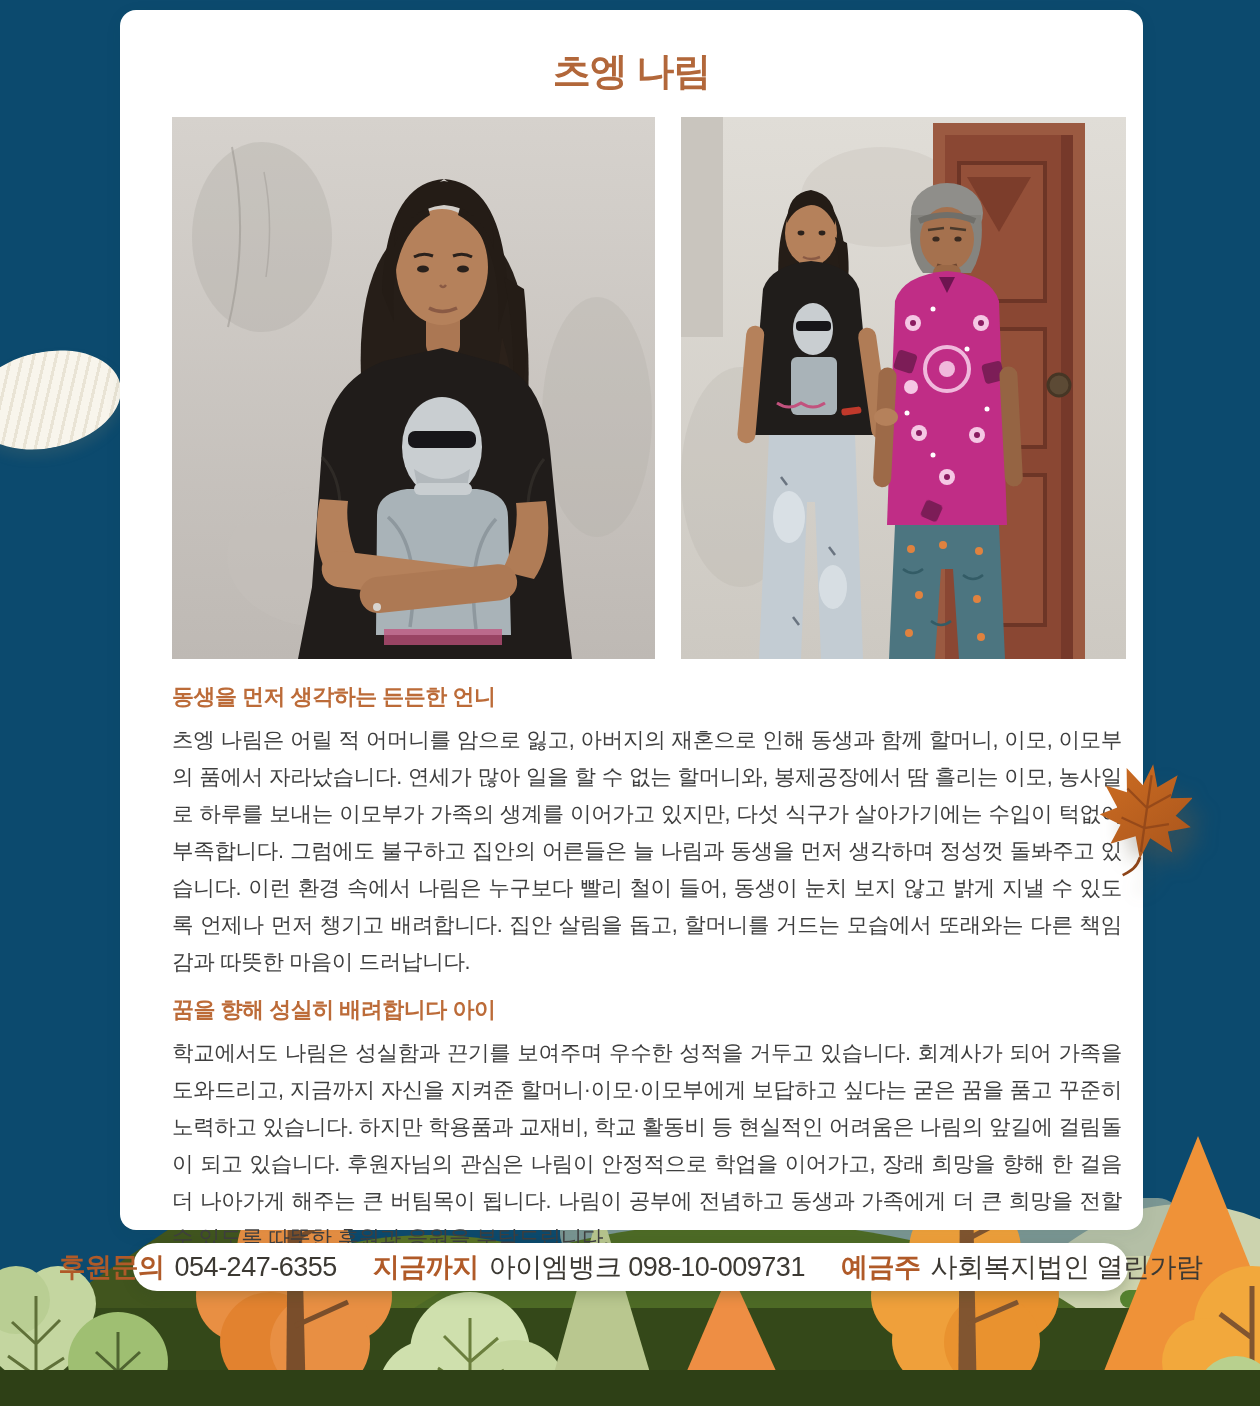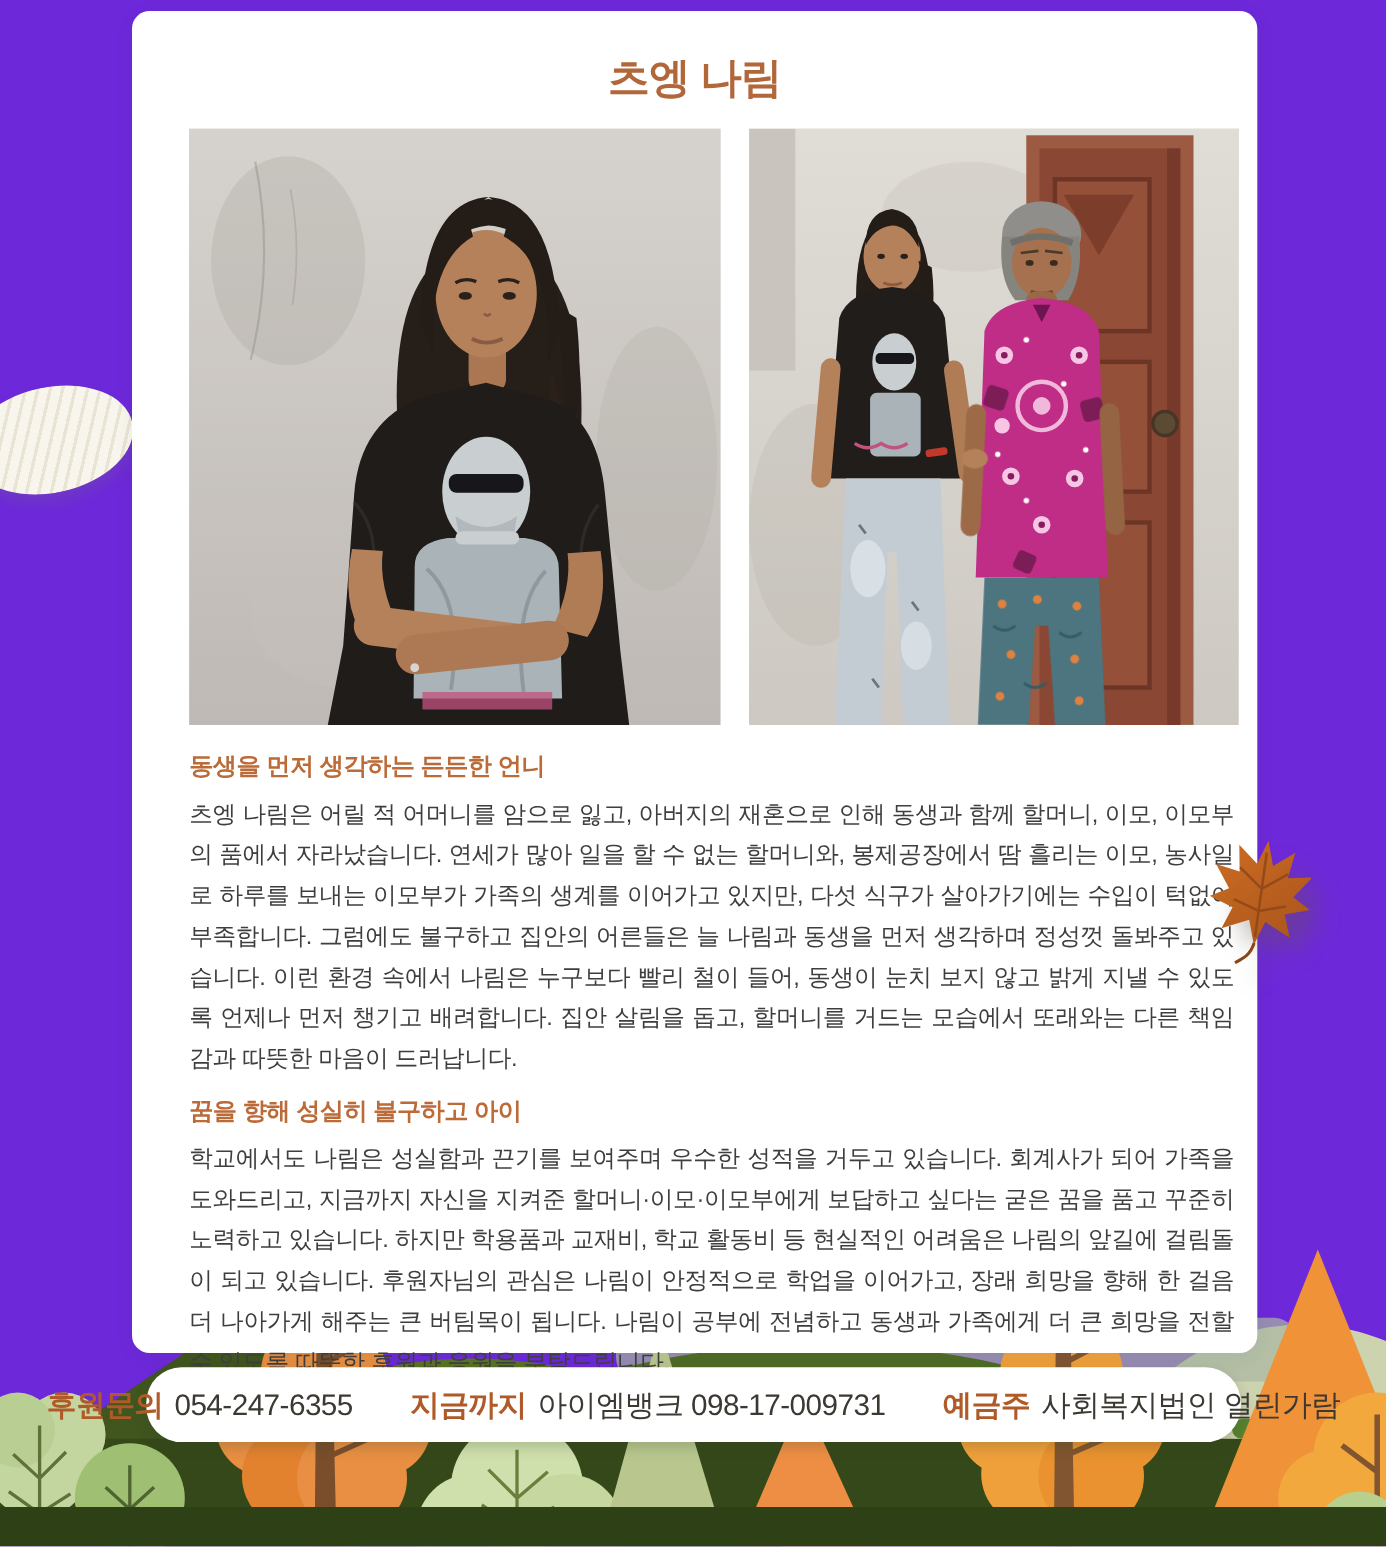--- a/index.html
+++ b/index.html
@@ -1,17 +1,17 @@
 <!DOCTYPE html>
 <html><head>
 <meta charset="utf-8">
 <style>
   html,body{margin:0;padding:0;}
   body{font-family:"Liberation Sans","DejaVu Sans",sans-serif;}
-  .page{position:relative;width:1260px;height:1406px;background:#6d28d9;overflow:hidden;}
+  .page{position:relative;width:1260px;height:1406px;background:#0c4a6e;overflow:hidden;}
 
   
   .shell{position:absolute;left:-30px;top:352px;width:152px;height:96px;z-index:1;
     background:#f8f5ec;border-radius:50%;transform:rotate(-12deg);
     box-shadow:0 8px 12px rgba(120,130,110,.18);
     background-image:repeating-linear-gradient(115deg,rgba(205,195,170,.35) 0 3px,transparent 3px 11px);}
 
   
   .forest{position:absolute;left:0;bottom:0;width:1260px;height:306px;z-index:2;}
 
@@ -22,22 +22,22 @@
     font-size:38px;font-weight:800;color:#b2673a;letter-spacing:-1px;margin:0;}
   .photo-row{position:absolute;top:107px;left:52px;display:flex;gap:26px;}
   .photo{margin:0;padding:0;line-height:0;background:#cfcac4;}
   .photo svg{display:block;}
   .text-block{position:absolute;top:672px;left:52px;width:950px;}
   .text-block h2{font-size:22px;font-weight:800;color:#bc6b38;margin:0 0 10px 0;letter-spacing:-0.5px;}
   .text-block p{font-size:21.5px;line-height:37px;color:#3e3e3e;margin:0 0 14px 0;
     text-align:justify;word-break:break-all;letter-spacing:-0.3px;}
 
   
-  .sponsor-bar{position:absolute;left:133px;top:1243px;width:995px;height:68px;background:#ffffff;
-    border-radius:32px;z-index:5;display:flex;align-items:center;justify-content:center;gap:52px;
+  .sponsor-bar{position:absolute;left:133px;top:1243px;width:995px;height:48px;background:#ffffff;
+    border-radius:32px;z-index:5;display:flex;align-items:center;justify-content:center;gap:36px;
     box-shadow:0 5px 12px rgba(50,70,35,.22);}
   .sponsor-group{display:flex;align-items:baseline;gap:10px;font-size:27px;letter-spacing:-0.5px;white-space:nowrap;}
   .sponsor-label{font-weight:800;color:#b05a28;}
   .sponsor-value{font-weight:400;color:#3c3933;}
 
   
   .leaf{position:absolute;left:1100px;top:760px;z-index:5;
     filter:drop-shadow(14px 16px 9px rgba(100,90,70,.35));}
 </style>
 </head>
@@ -278,21 +278,21 @@
               <path d="M282 458 q10 8 20 0"></path>
               <path d="M250 504 q10 8 20 0"></path>
           </g>
         </svg>
       </figure>
     </div>
 
     <div class="text-block">
       <h2>동생을 먼저 생각하는 든든한 언니</h2>
       <p>츠엥 나림은 어릴 적 어머니를 암으로 잃고, 아버지의 재혼으로 인해 동생과 함께 할머니, 이모, 이모부의 품에서 자라났습니다. 연세가 많아 일을 할 수 없는 할머니와, 봉제공장에서 땀 흘리는 이모, 농사일로 하루를 보내는 이모부가 가족의 생계를 이어가고 있지만, 다섯 식구가 살아가기에는 수입이 턱없이 부족합니다. 그럼에도 불구하고 집안의 어른들은 늘 나림과 동생을 먼저 생각하며 정성껏 돌봐주고 있습니다. 이런 환경 속에서 나림은 누구보다 빨리 철이 들어, 동생이 눈치 보지 않고 밝게 지낼 수 있도록 언제나 먼저 챙기고 배려합니다. 집안 살림을 돕고, 할머니를 거드는 모습에서 또래와는 다른 책임감과 따뜻한 마음이 드러납니다.</p>
-      <h2>꿈을 향해 성실히 불구하고 아이</h2>
+      <h2>꿈을 향해 성실히 배려합니다 아이</h2>
       <p>학교에서도 나림은 성실함과 끈기를 보여주며 우수한 성적을 거두고 있습니다. 회계사가 되어 가족을 도와드리고, 지금까지 자신을 지켜준 할머니·이모·이모부에게 보답하고 싶다는 굳은 꿈을 품고 꾸준히 노력하고 있습니다. 하지만 학용품과 교재비, 학교 활동비 등 현실적인 어려움은 나림의 앞길에 걸림돌이 되고 있습니다. 후원자님의 관심은 나림이 안정적으로 학업을 이어가고, 장래 희망을 향해 한 걸음 더 나아가게 해주는 큰 버팀목이 됩니다. 나림이 공부에 전념하고 동생과 가족에게 더 큰 희망을 전할 수 있도록 따뜻한 후원과 응원을 부탁드립니다.</p>
     </div>
   </section>
 
   <svg class="leaf" width="92" height="118" viewBox="0 0 100 128" aria-hidden="true">
     <defs>
       <linearGradient id="lf" x1="0" y1="0" x2="1" y2="1">
         <stop offset="0" stop-color="#cd6d22"></stop>
           <stop offset="1" stop-color="#a8541c"></stop>
       </linearGradient>
@@ -304,21 +304,21 @@
     </g>
   </svg>
 
   <footer class="sponsor-bar">
     <div class="sponsor-group">
       <span class="sponsor-label">후원문의</span>
       <span class="sponsor-value">054-247-6355</span>
     </div>
     <div class="sponsor-group">
       <span class="sponsor-label">지금까지</span>
-      <span class="sponsor-value">아이엠뱅크 098-17-009731</span>
+      <span class="sponsor-value">아이엠뱅크 098-10-009731</span>
     </div>
     <div class="sponsor-group">
       <span class="sponsor-label">예금주</span>
       <span class="sponsor-value">사회복지법인 열린가람</span>
     </div>
   </footer>
 
 </div>
 
 </body></html>

